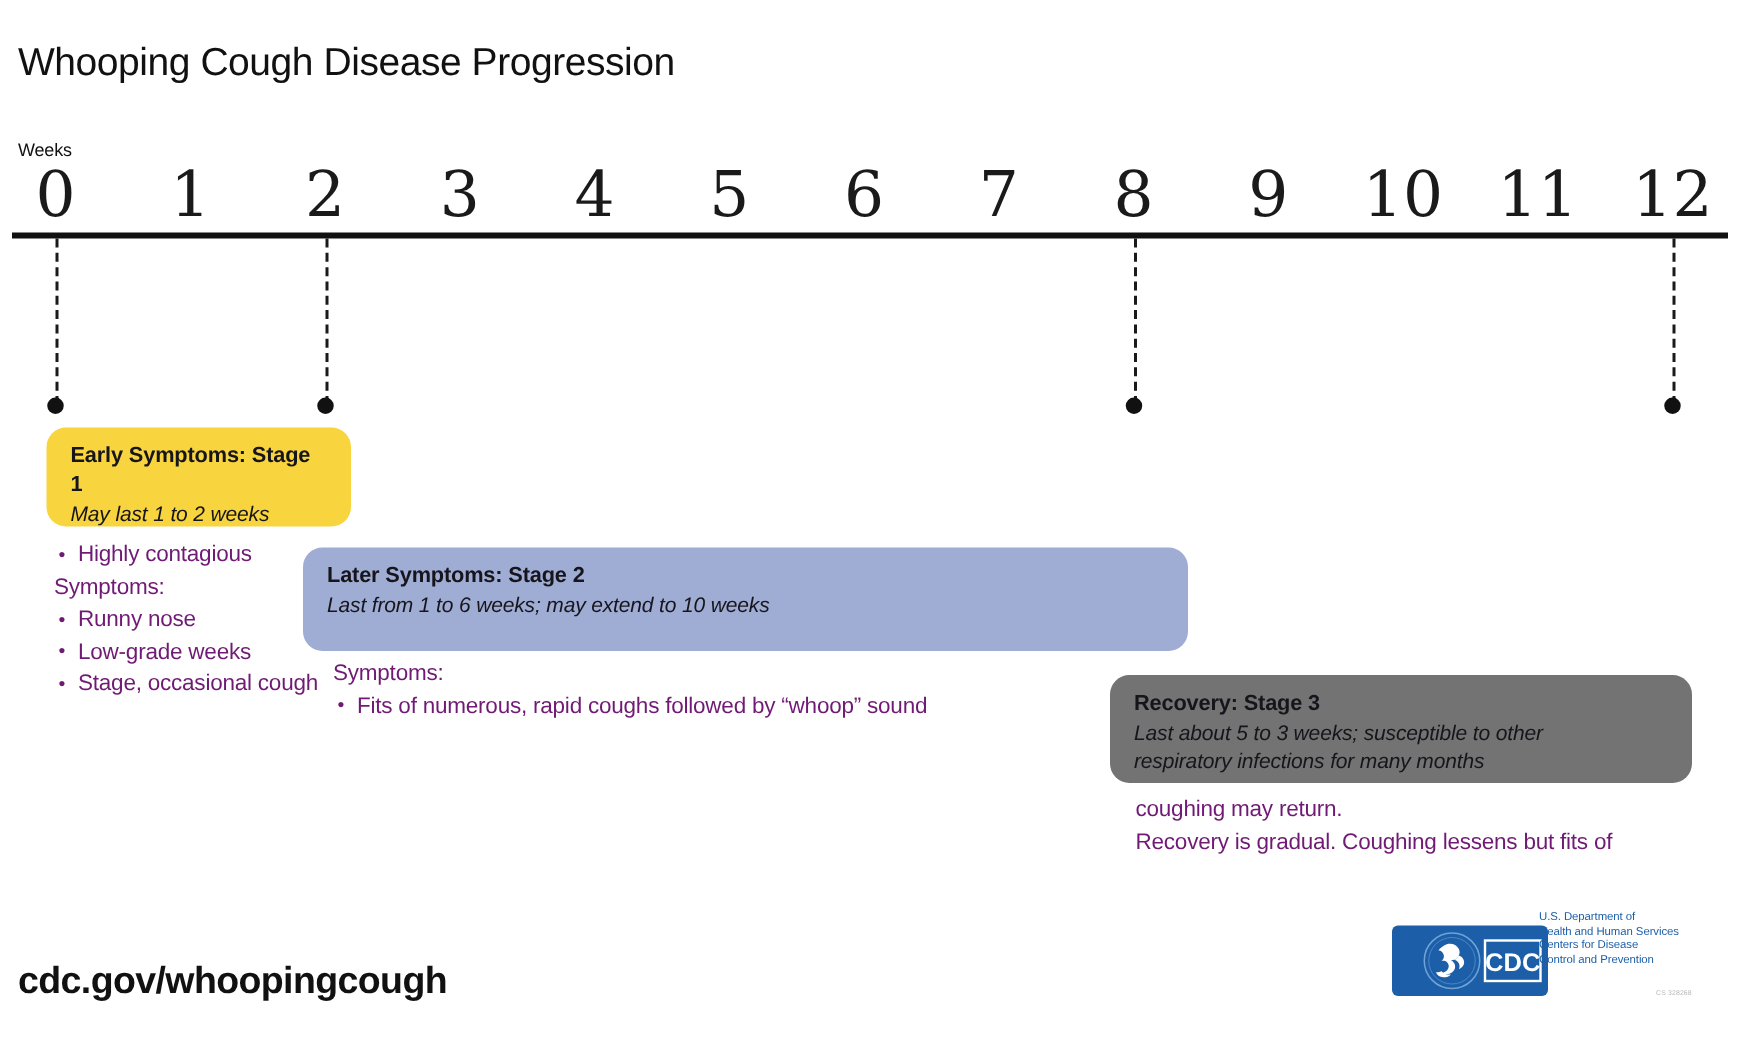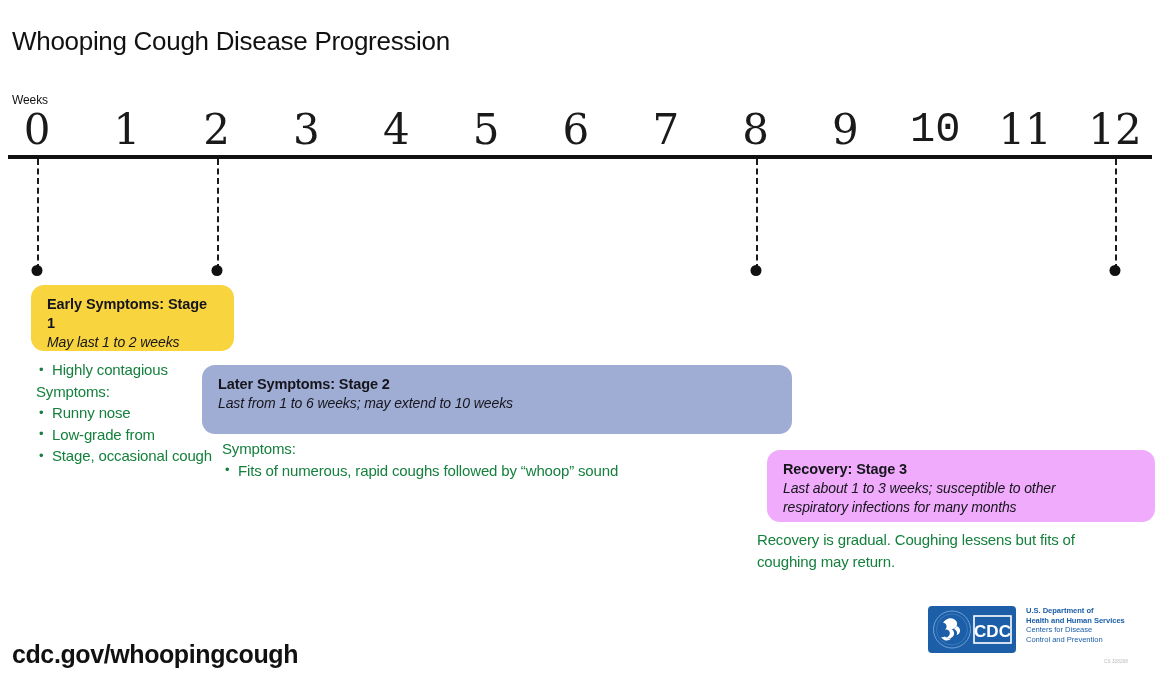--- a/index.html
+++ b/index.html
@@ -94,28 +94,28 @@
   .stage-sub {
     font-size: 14px;
     font-style: italic;
     color: #15151b;
     line-height: 19px;
     letter-spacing: -0.1px;
   }
 
   #box-stage1 { left: 31px;  top: 285px; width: 203px; height: 66px; background: #F8D43F; }
   #box-stage2 { left: 202px; top: 365px; width: 590px; height: 69px; background: #9FACD4; }
-  #box-stage3 { left: 740px; top: 450px; width: 388px; height: 72px; background: #f0abfc; margin-left: 27px; }
+  #box-stage3 { left: 740px; top: 450px; width: 388px; height: 72px; background: #737373; }
 
   
   .body-block {
     position: absolute;
     font-size: 15px;
     line-height: 21.5px;
-    color: #15803d;
+    color: #701a75;
     letter-spacing: -0.15px;
   }
   .body-line { white-space: nowrap; }
   .body-line.bulleted {
     padding-left: 16px;
     position: relative;
   }
   .body-line.bulleted::before {
     content: "\2022";
     position: absolute;
@@ -143,40 +143,41 @@
   #cdc-logo {
     position: absolute;
     left: 928px;
     top: 602px;
     width: 200px;
     height: 48px;
   }
   #cdc-mark {
     position: absolute;
     left: 0;
-    top: 4px;
+    top: 15px;
     width: 88px;
     height: 47px;
     background: #1C5FA8;
     border-radius: 4px;
+    padding-left: 16px;
   }
   #cdc-text {
     position: absolute;
     left: 98px;
     top: 4px;
     width: 102px;
   }
   .cdc-line {
     font-size: 7.6px;
     line-height: 9.6px;
     color: #1C5FA8;
     letter-spacing: -0.05px;
     white-space: nowrap;
   }
-  .cdc-line.b { font-weight: bold; }
+  .cdc-line.b { font-weight: normal; }
   #cdc-code {
     position: absolute;
     left: 1104px;
     top: 659px;
     font-size: 4.6px;
     color: #b9b9b9;
     letter-spacing: 0.1px;
   }
 </style>
 </head>
@@ -194,21 +195,21 @@
       <div class="week-num" style="left: 37px;">0</div>
       <div class="week-num" style="left: 126.83px;">1</div>
       <div class="week-num" style="left: 216.66px;">2</div>
       <div class="week-num" style="left: 306.49px;">3</div>
       <div class="week-num" style="left: 396.32px;">4</div>
       <div class="week-num" style="left: 486.15px;">5</div>
       <div class="week-num" style="left: 575.98px;">6</div>
       <div class="week-num" style="left: 665.81px;">7</div>
       <div class="week-num" style="left: 755.64px;">8</div>
       <div class="week-num" style="left: 845.47px;">9</div>
-      <div class="week-num" style="left: 935.3px; font-family: Liberation Mono, monospace;">10</div>
+      <div class="week-num" style="left: 935.3px;">10</div>
       <div class="week-num" style="left: 1025.13px;">11</div>
       <div class="week-num" style="left: 1114.96px;">12</div>
     </div>
   <div id="drop-layer">
       <div class="dropline" style="left: 37px; height: 111px;"></div>
       <div class="drop-dot" style="left: 37px; top: 265px;"></div>
       <div class="dropline" style="left: 216.66px; height: 111px;"></div>
       <div class="drop-dot" style="left: 216.66px; top: 265px;"></div>
       <div class="dropline" style="left: 755.64px; height: 111px;"></div>
       <div class="drop-dot" style="left: 755.64px; top: 265px;"></div>
@@ -217,41 +218,41 @@
     </div>
 
   <div class="stage-box" id="box-stage1">
     <div class="stage-title">Early Symptoms: Stage 1</div>
     <div class="stage-sub">May last 1 to 2 weeks</div>
   </div>
   <div class="body-block" id="text-stage1">
       <div class="body-line bulleted">Highly contagious</div>
       <div class="body-line">Symptoms:</div>
       <div class="body-line bulleted">Runny nose</div>
-      <div class="body-line bulleted">Low-grade from</div>
+      <div class="body-line bulleted">Low-grade weeks</div>
       <div class="body-line bulleted">Stage, occasional cough</div>
     </div>
 
   <div class="stage-box" id="box-stage2">
     <div class="stage-title">Later Symptoms: Stage 2</div>
     <div class="stage-sub">Last from 1 to 6 weeks; may extend to 10 weeks</div>
   </div>
   <div class="body-block" id="text-stage2">
       <div class="body-line">Symptoms:</div>
       <div class="body-line bulleted">Fits of numerous, rapid coughs followed by “whoop” sound</div>
     </div>
 
   <div class="stage-box" id="box-stage3">
     <div class="stage-title">Recovery: Stage 3</div>
-    <div class="stage-sub">Last about 1 to 3 weeks; susceptible to other</div>
+    <div class="stage-sub">Last about 5 to 3 weeks; susceptible to other</div>
     <div class="stage-sub">respiratory infections for many months</div>
   </div>
   <div class="body-block" id="text-stage3">
+      <div class="body-line">coughing may return.</div>
       <div class="body-line">Recovery is gradual. Coughing lessens but fits of</div>
-      <div class="body-line">coughing may return.</div>
     </div>
 
   <div id="footer-url">cdc.gov/whoopingcough</div>
 
   <div id="cdc-logo">
     <div id="cdc-mark">
       <svg width="88" height="47" viewBox="0 0 88 47">
         <circle cx="24" cy="23.5" r="18.5" fill="none" stroke="#6FA3D6" stroke-width="1"></circle>
         <circle cx="24" cy="23.5" r="15.5" fill="none" stroke="#4F8BC9" stroke-width="0.6"></circle>
         <g fill="#ffffff">

